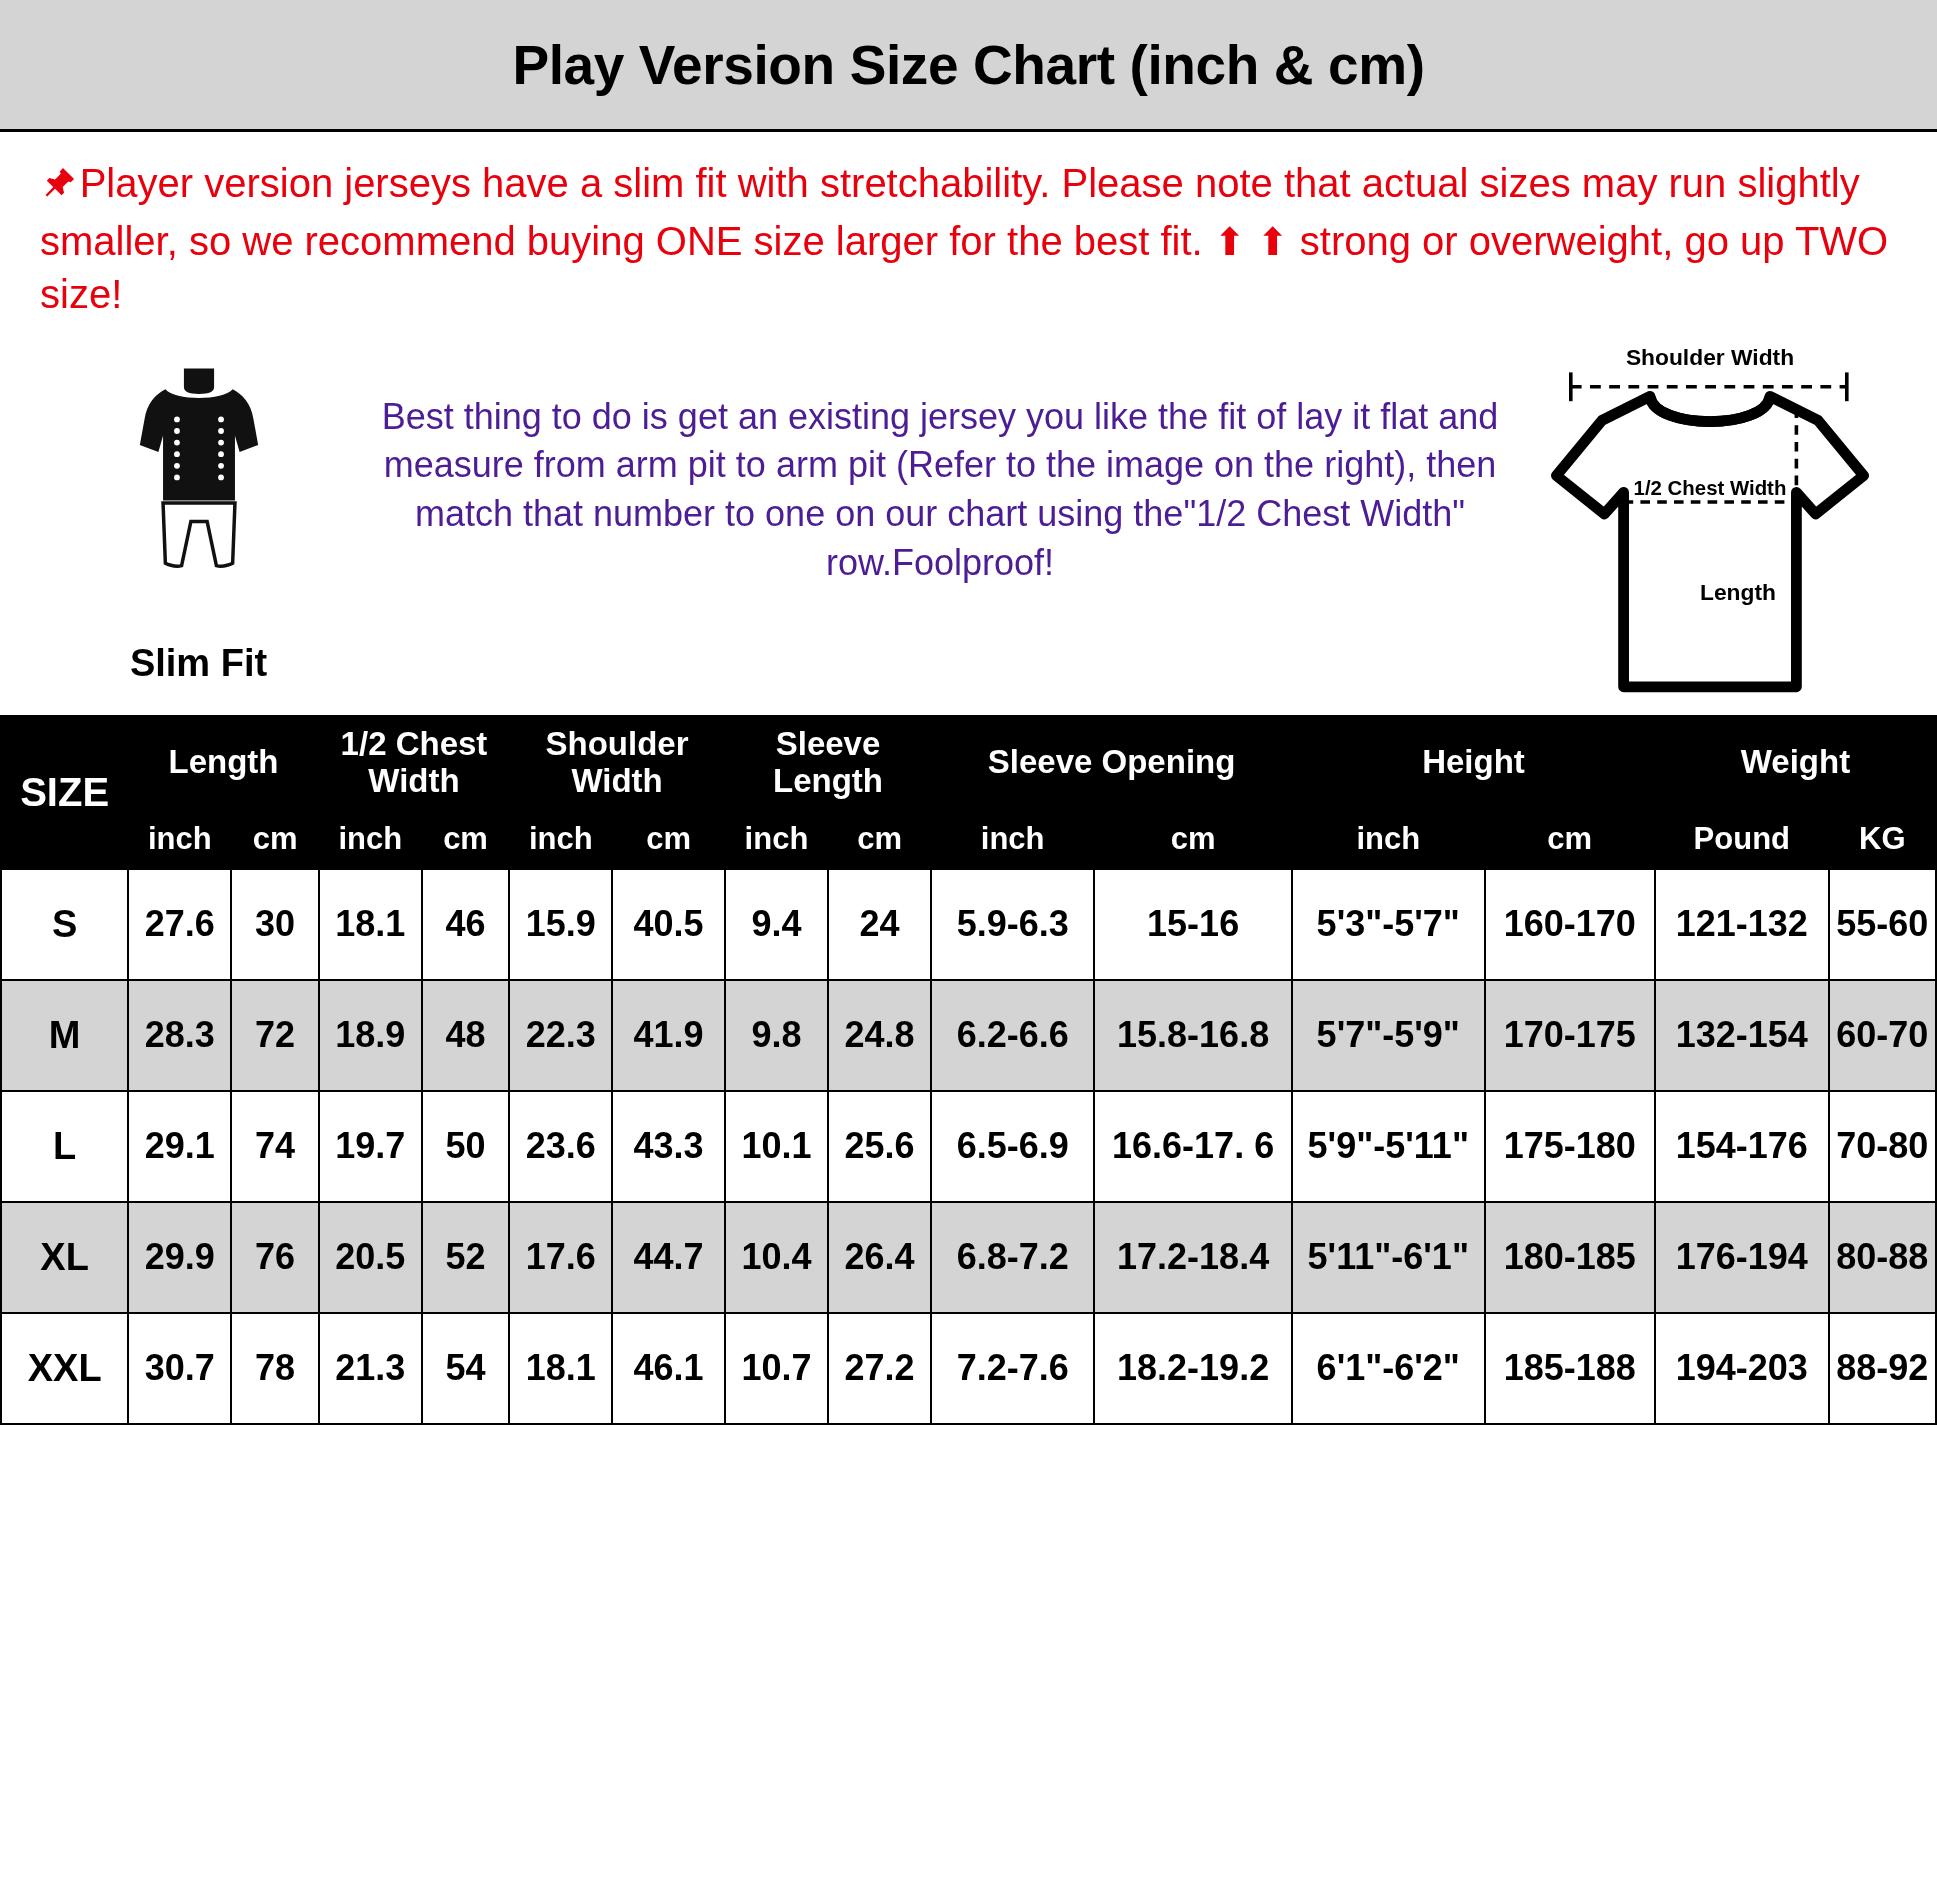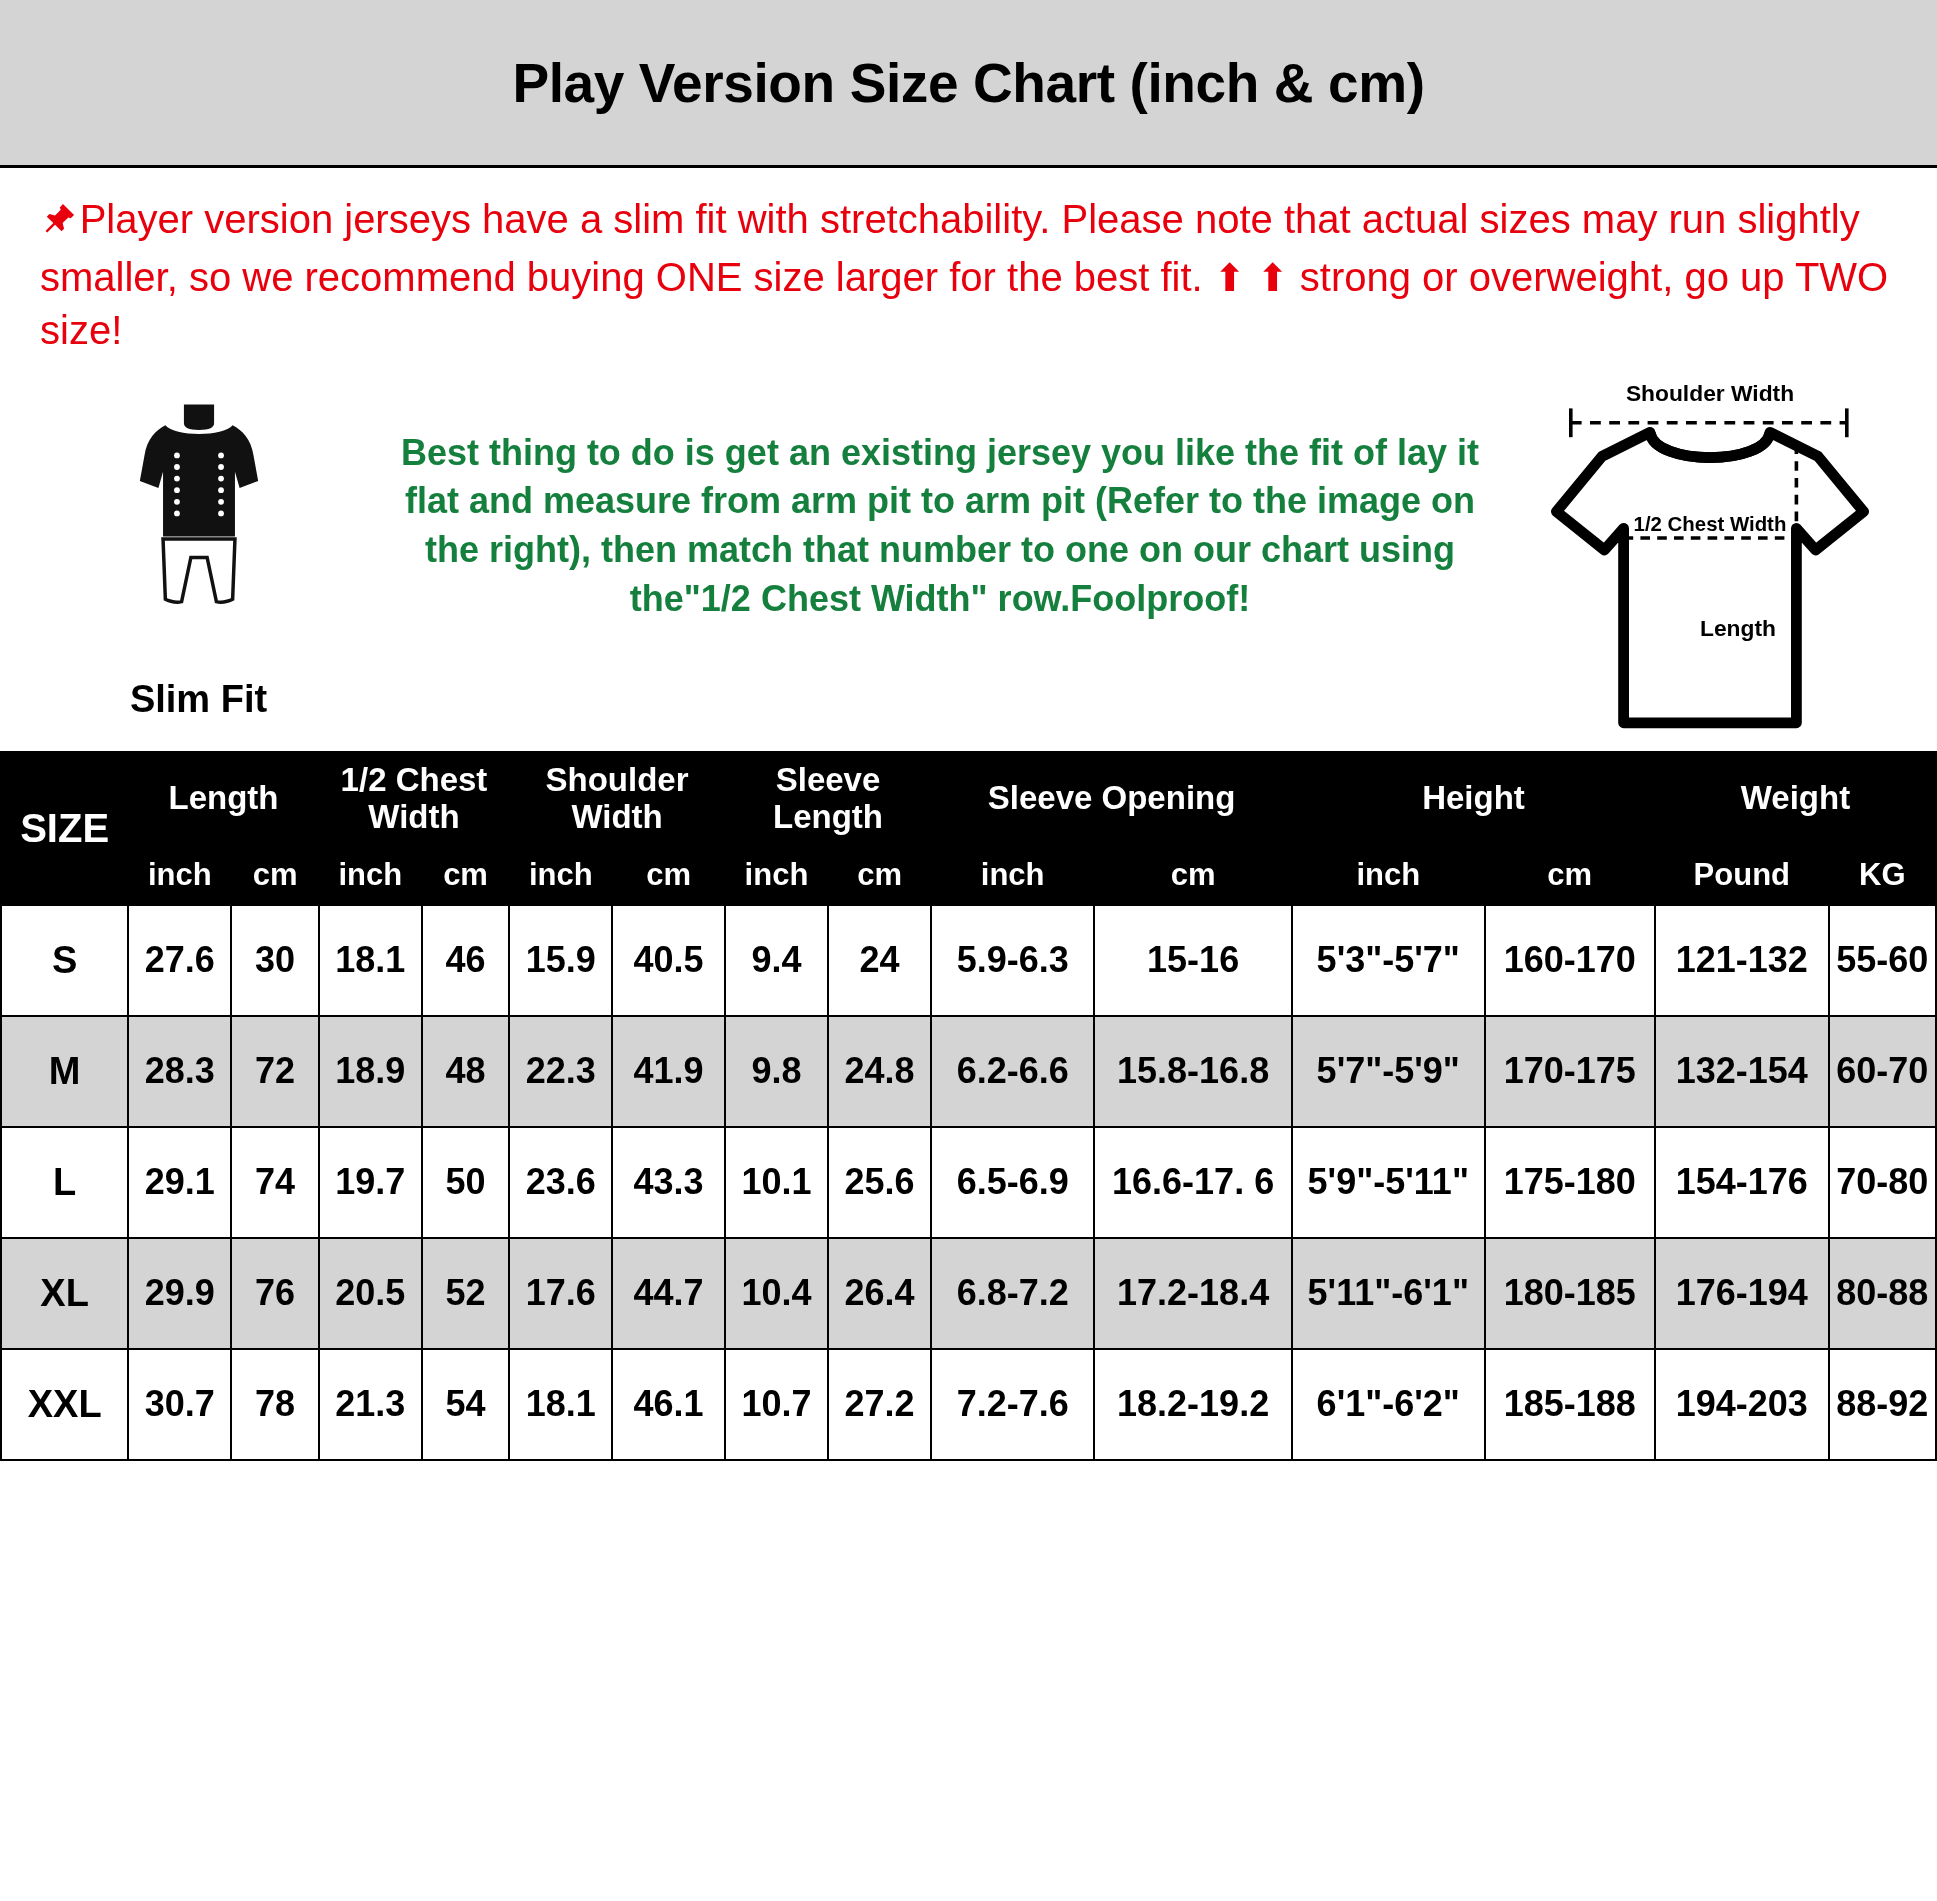--- a/index.html
+++ b/index.html
@@ -11,21 +11,21 @@
   .page {
     width: 1937px;
     height: 1902px;
     background: #ffffff;
     position: relative;
     overflow: hidden;
   }
 
   
   .title-bar {
-    height: 168px;
+    height: 132px;
     background: #d4d4d4;
     border-bottom: 3.3px solid #000;
     display: flex;
     align-items: center;
     justify-content: center;
   }
   .title-bar h1 {
     margin: 0;
     font-size: 55px;
     font-weight: bold;
@@ -84,22 +84,22 @@
   }
   .text-col .q {
     font-size: 38px;
     font-weight: bold;
     color: #000;
     margin: 0 0 5px 0;
     line-height: 1.3;
   }
   .text-col .body {
     font-size: 36px;
-    font-weight: bold;
-    color: #15803d;
+    font-weight: normal;
+    color: #4c1d95;
     line-height: 1.35;
     margin: 0;
   }
   .diagram-col {
     width: 388px;
     display: flex;
     flex-direction: column;
     align-items: center;
     padding-top: 11.6px;
   }

